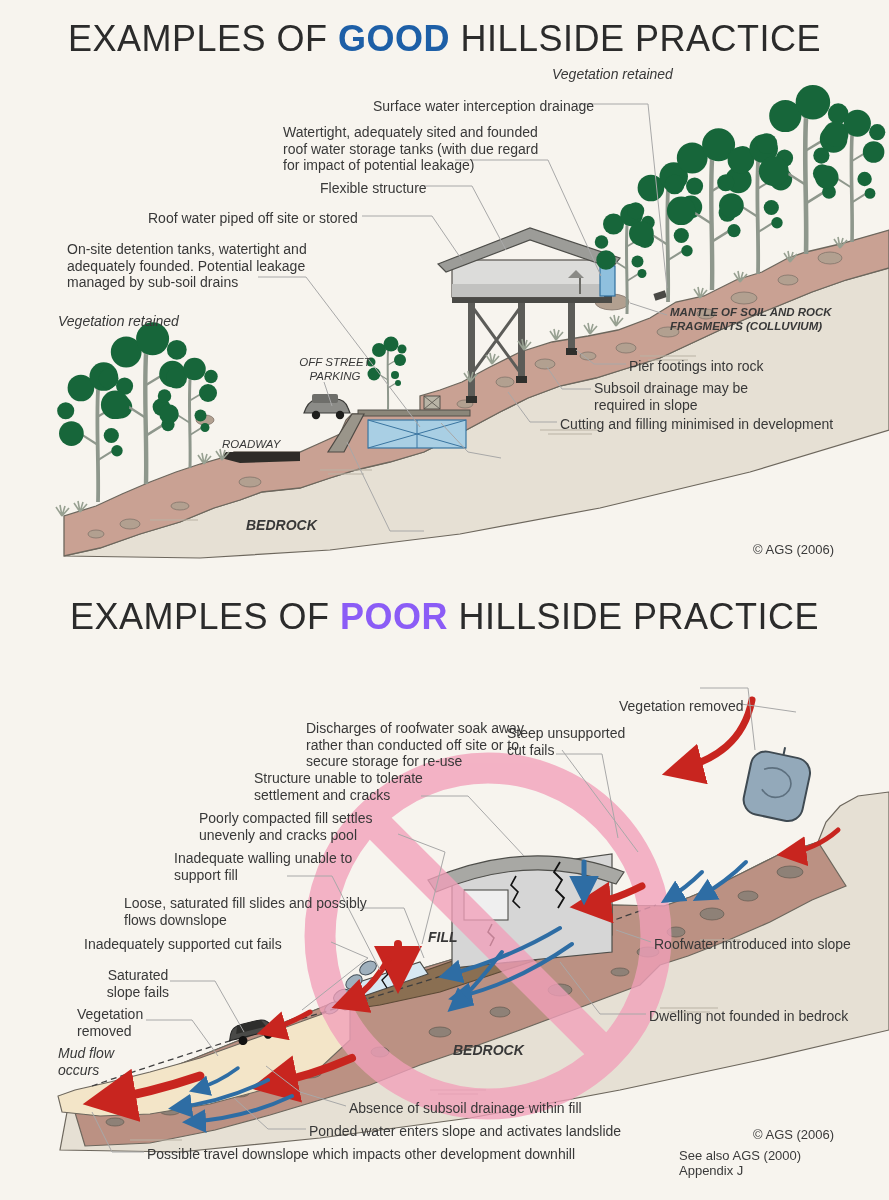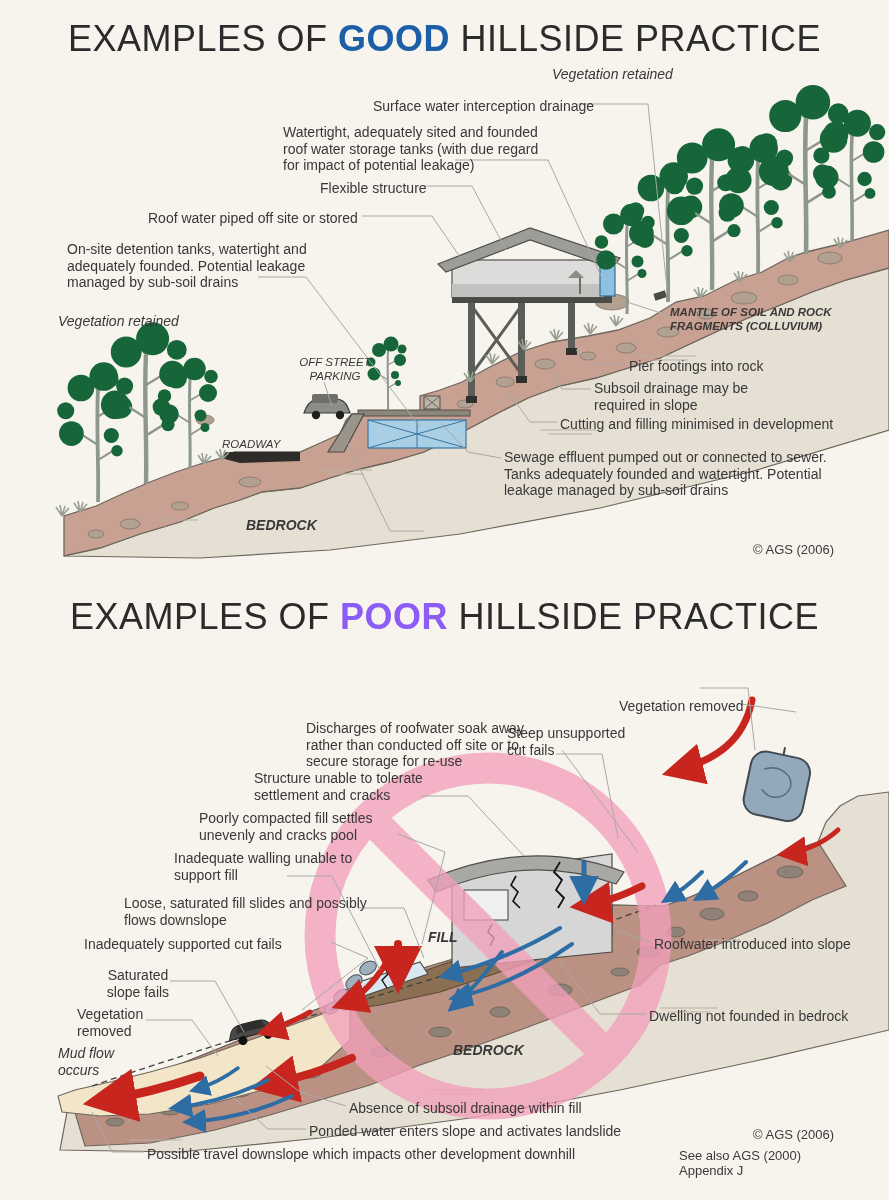--- a/index.html
+++ b/index.html
@@ -295,21 +295,20 @@
   <div class="lbl" style="left:320px;top:180px">Flexible structure</div>
   <div class="lbl" style="left:148px;top:210px">Roof water piped off site or stored</div>
   <div class="lbl" style="left:67px;top:241px;width:268px">On-site detention tanks, watertight and adequately founded.  Potential leakage managed by sub-soil drains</div>
   <div class="lbl it" style="left:58px;top:313px">Vegetation retained</div>
   <div class="lbl bi sm" style="left:670px;top:306px;width:220px">MANTLE OF SOIL AND ROCK FRAGMENTS (COLLUVIUM)</div>
   <div class="lbl it sm ctr" style="left:295px;top:356px;width:80px">OFF STREET PARKING</div>
   <div class="lbl" style="left:629px;top:358px">Pier footings into rock</div>
   <div class="lbl" style="left:594px;top:380px;width:160px">Subsoil drainage may be required in slope</div>
   <div class="lbl" style="left:560px;top:416px">Cutting and filling minimised in development</div>
   <div class="lbl it sm" style="left:222px;top:438px">ROADWAY</div>
-  <div class="lbl" style="left:504px;top:449px;width:348px">Sewage effluent pumped out or connected to sewer. Tanks adequately founded and watertight.  Potential leakage managed by sub-soil drains</div>
   <div class="lbl bi" style="left:246px;top:517px">BEDROCK</div>
   <div class="lbl credit" style="left:753px;top:542px">© AGS (2006)</div>
 
   <div class="title" style="top:596px"><span>EXAMPLES OF </span><span class="kw" style="color:#8b5cf6">POOR</span><span> HILLSIDE PRACTICE</span></div>
 
   <div class="lbl" style="left:619px;top:698px">Vegetation removed</div>
   <div class="lbl" style="left:306px;top:720px;width:258px">Discharges of  roofwater soak away rather than conducted off site or to secure storage for re-use</div>
   <div class="lbl" style="left:507px;top:725px;width:130px">Steep unsupported cut fails</div>
   <div class="lbl" style="left:254px;top:770px;width:215px">Structure unable to tolerate settlement and cracks</div>
   <div class="lbl" style="left:199px;top:810px;width:215px">Poorly compacted fill settles unevenly and cracks pool</div>

